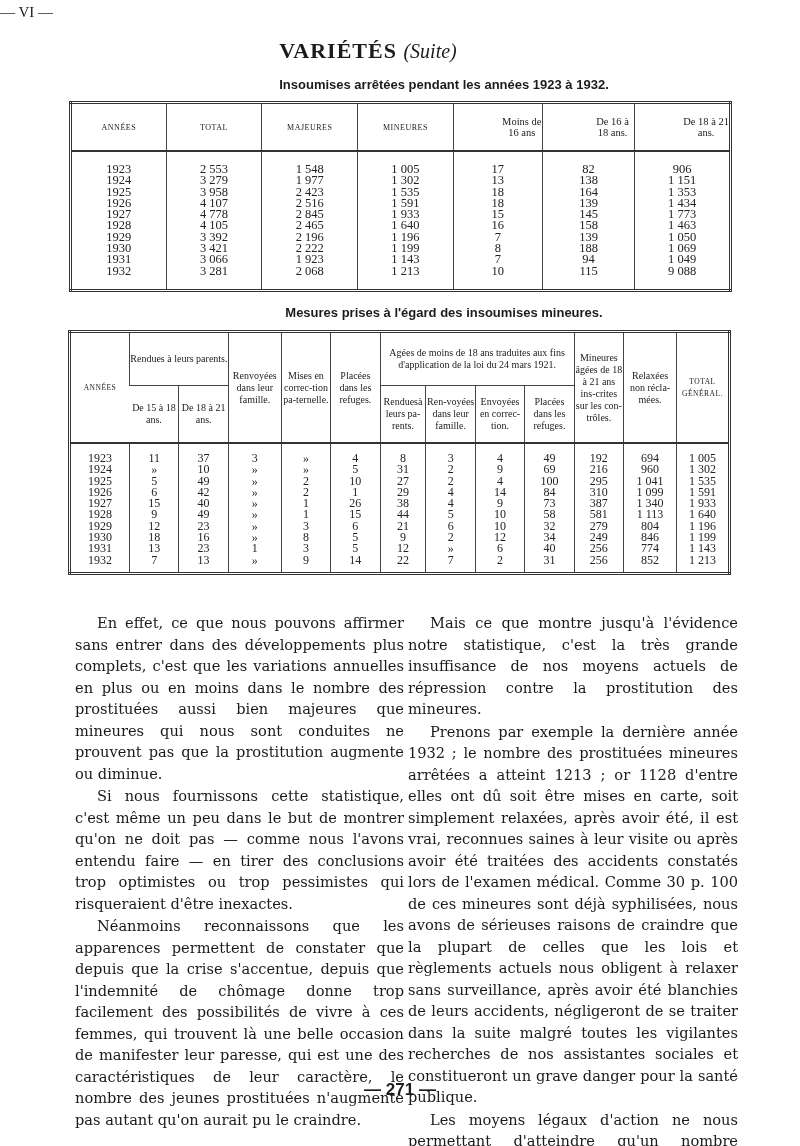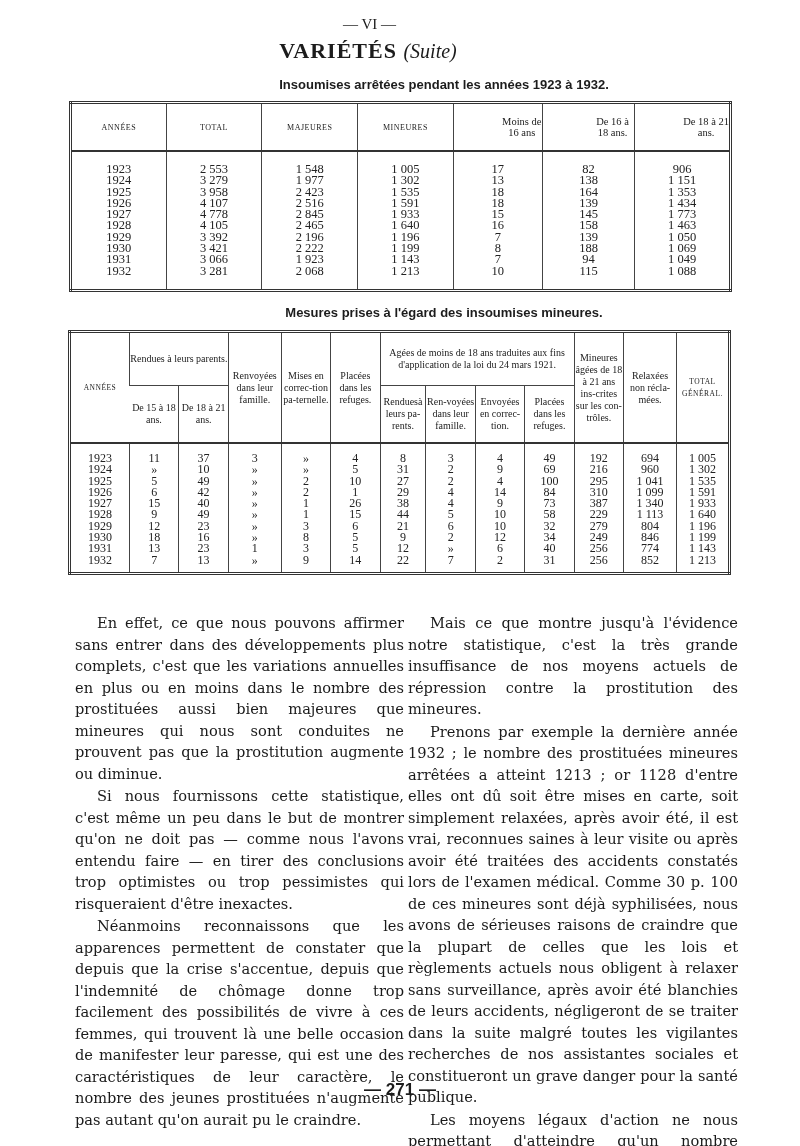--- a/index.html
+++ b/index.html
@@ -1,19 +1,19 @@
 <!DOCTYPE html>
 <html><head>
 <meta charset="utf-8">
 <style>
   html, body { margin: 0; padding: 0; background: #ffffff; }
   body { width: 800px; height: 1146px; position: relative; overflow: hidden;
          font-family: "DejaVu Serif", "Liberation Serif", serif; color: #1c1c1c; }
   .abs { position: absolute; }
-  #page-num-top { left: 0; width: 739px; top: 16px; text-align: center; font-size: 15px;
+  #page-num-top { left: 0; width: 739px; top: 4px; text-align: left; font-size: 15px;
                   font-family: "Liberation Serif", serif; }
   #title { left: 0; width: 736px; top: 38px; text-align: center; font-size: 22px; font-weight: bold;
            font-family: "Liberation Serif", serif; letter-spacing: 1px; }
   #title .suite { font-style: italic; font-weight: normal; font-size: 20px; letter-spacing: 0; }
   .caption { left: 0; width: 800px; text-align: center; font-size: 13px; font-weight: bold;
              font-family: Liberation Sans, sans-serif; padding-left: 44px; }
   #caption1 { top: 77px; }
   #caption2 { top: 305px; }
 
   table.stat { position: absolute; border-collapse: collapse; border: 3px double #333;
@@ -145,21 +145,21 @@
         <td>
           <span class="cell">906</span>
           <span class="cell">1 151</span>
           <span class="cell">1 353</span>
           <span class="cell">1 434</span>
           <span class="cell">1 773</span>
           <span class="cell">1 463</span>
           <span class="cell">1 050</span>
           <span class="cell">1 069</span>
           <span class="cell">1 049</span>
-          <span class="cell">1 088</span>
+          <span class="cell">9 088</span>
         </td>
       </tr>
   </tbody>
 </table>
 
 <div id="caption2" class="abs caption">Mesures prises à l'égard des insoumises mineures.</div>
 
 <table id="table2" class="stat">
   <thead>
     <tr>
@@ -303,21 +303,21 @@
           <span class="cell">34</span>
           <span class="cell">40</span>
           <span class="cell">31</span>
         </td>
         <td>
           <span class="cell">192</span>
           <span class="cell">216</span>
           <span class="cell">295</span>
           <span class="cell">310</span>
           <span class="cell">387</span>
-          <span class="cell">229</span>
+          <span class="cell">581</span>
           <span class="cell">279</span>
           <span class="cell">249</span>
           <span class="cell">256</span>
           <span class="cell">256</span>
         </td>
         <td>
           <span class="cell">694</span>
           <span class="cell">960</span>
           <span class="cell">1 041</span>
           <span class="cell">1 099</span>

